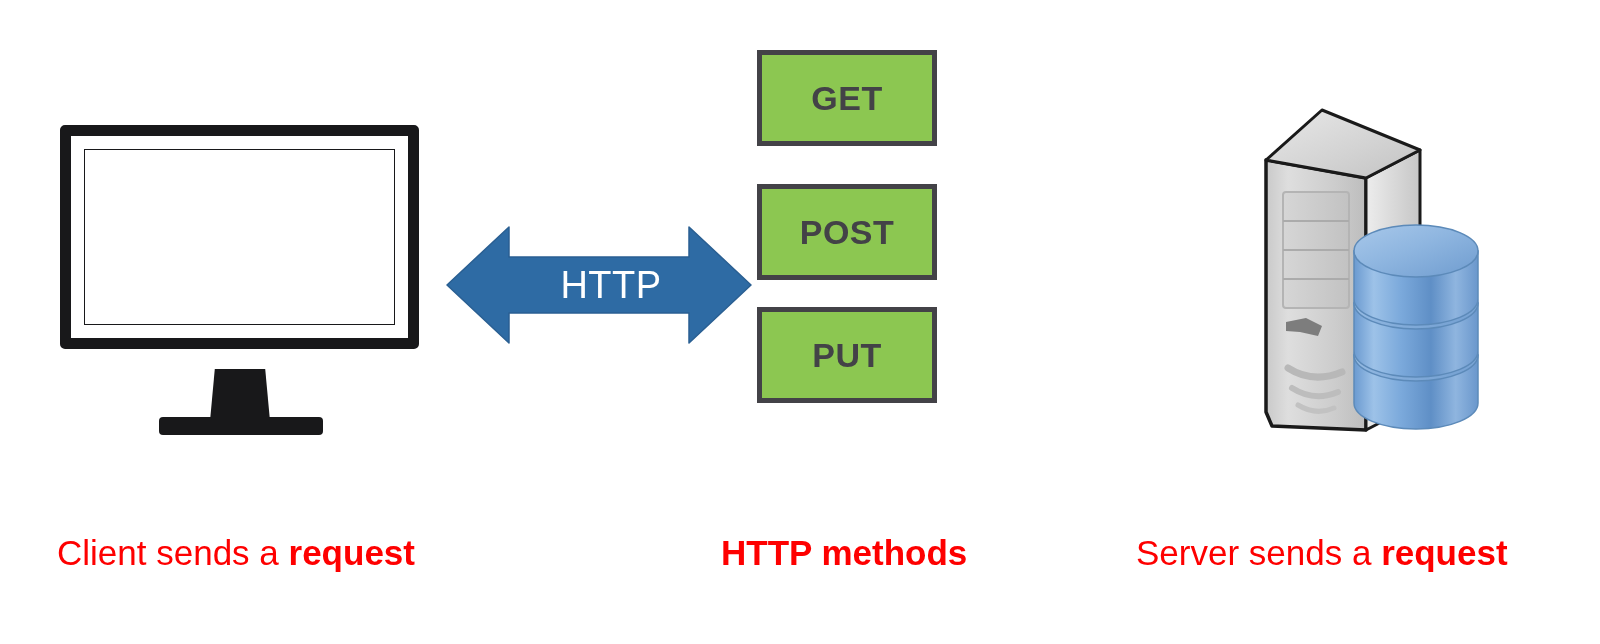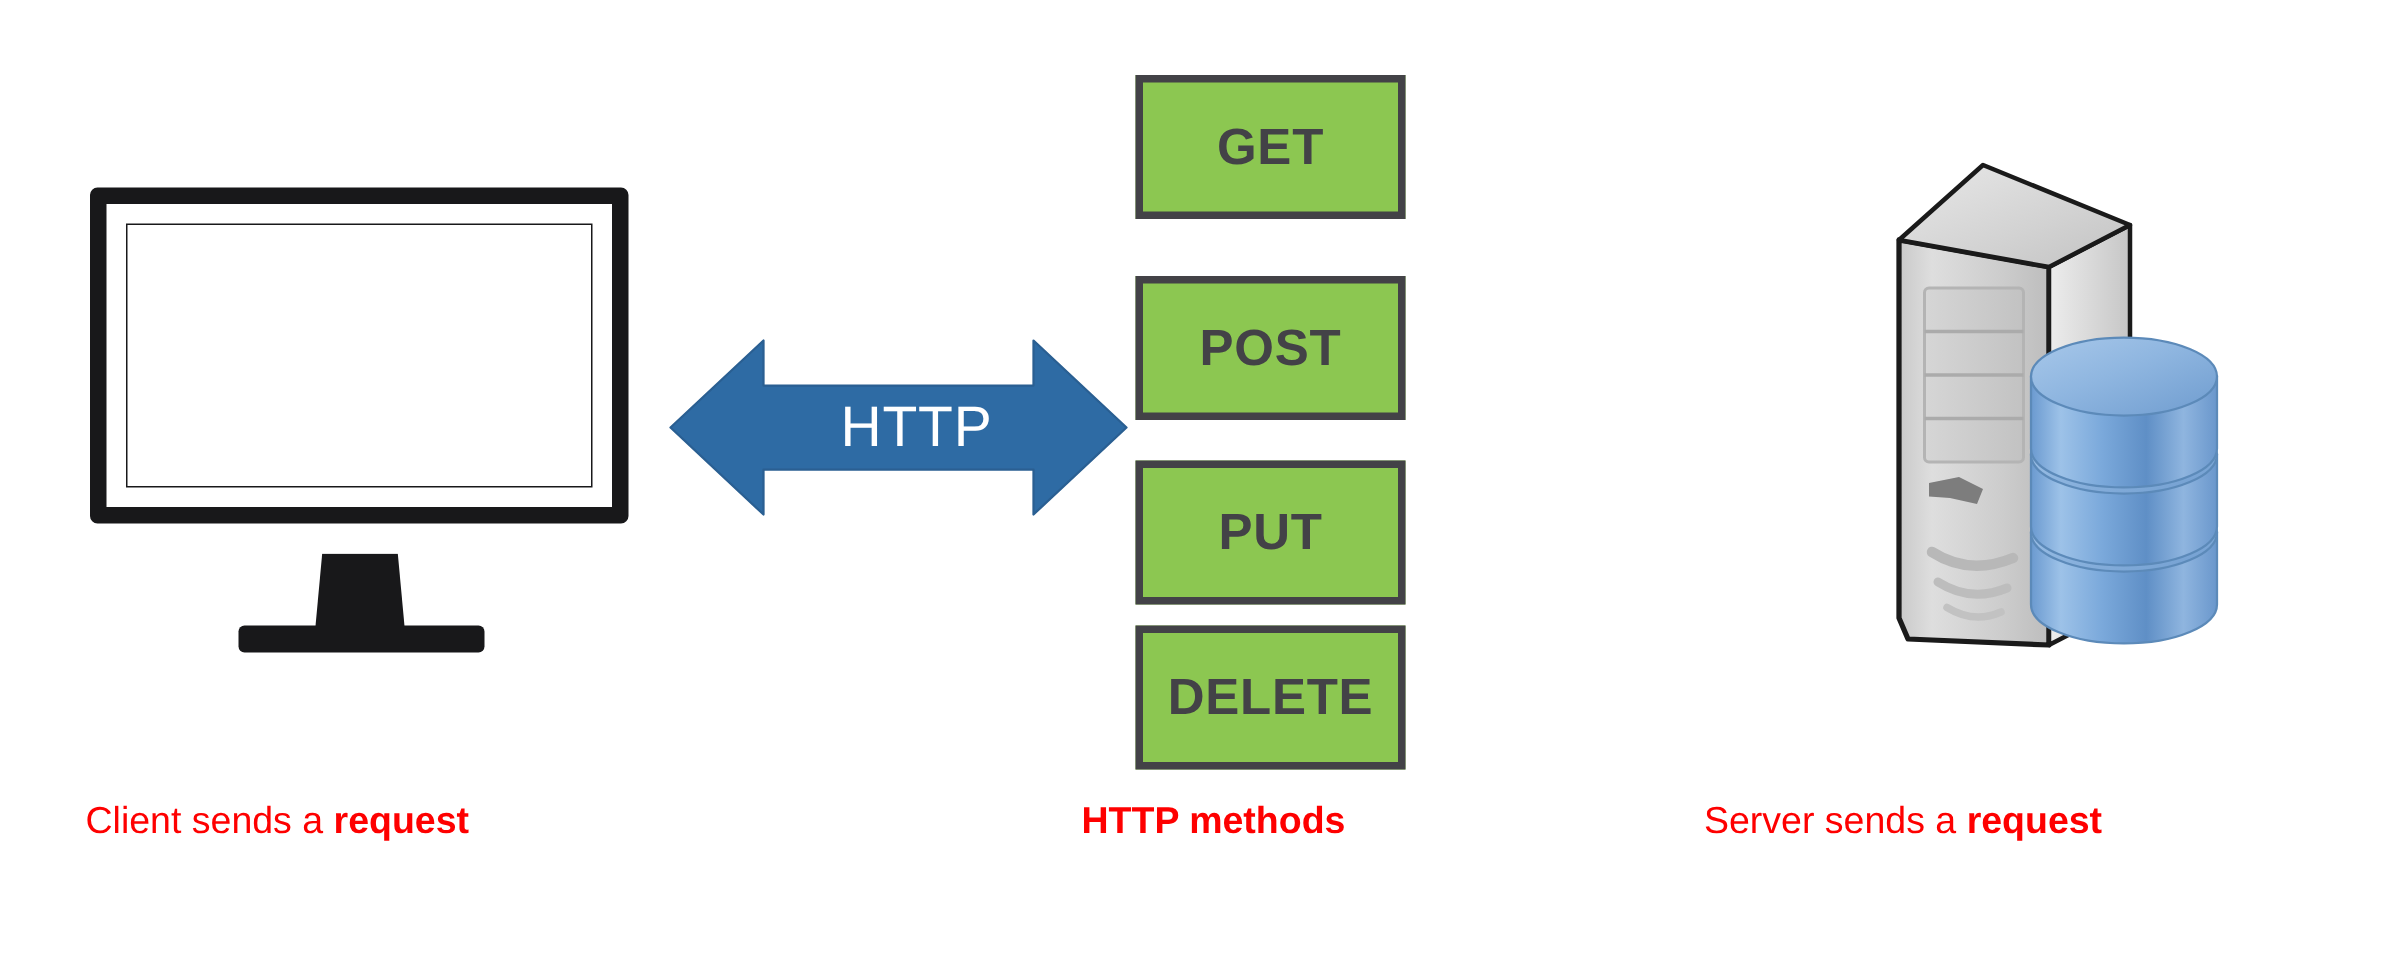--- a/index.html
+++ b/index.html
@@ -122,21 +122,21 @@
     left: 1248px;
     top: 100px;
     width: 330px;
     height: 350px;
   }
 
   
   .caption {
     position: absolute;
     color: #fe0000;
-    font-size: 25px;
+    font-size: 35px;
     font-family: "Liberation Sans", sans-serif;
     white-space: nowrap;
   }
   .caption b { font-weight: bold; }
   #caption-client { left: 57px;  top: 533px; }
   #caption-methods{ left: 721px; top: 533px; font-weight: bold; }
   #caption-server { left: 1136px;top: 533px; }
 </style>
 </head>
 <body>
@@ -154,21 +154,20 @@
   <div class="arrow" id="arrow-json">
     <svg width="308" height="124" viewBox="0 0 308 124" xmlns="http://www.w3.org/2000/svg">
       <polygon points="2,62 64,4 64,34 244,34 244,4 306,62 244,120 244,90 64,90 64,120" fill="#2e6ba4" stroke="#2a5f92" stroke-width="1.5" stroke-linejoin="round"></polygon>
     </svg>
     <div class="arrow-label">HTTP</div>
   </div>
 
   <div class="method-box m0">GET</div>
   <div class="method-box m1">POST</div>
   <div class="method-box m2">PUT</div>
-  <div class="method-box m3">DELETE</div>
 
 
   <div class="server-group">
     <svg width="330" height="350" viewBox="0 0 330 350" xmlns="http://www.w3.org/2000/svg">
       <defs>
         <linearGradient id="towerFront" x1="0" y1="0" x2="1" y2="0">
           <stop offset="0%" stop-color="#c9c9c9"></stop>
           <stop offset="22%" stop-color="#dedede"></stop>
           <stop offset="70%" stop-color="#cccccc"></stop>
           <stop offset="100%" stop-color="#bdbdbd"></stop>

